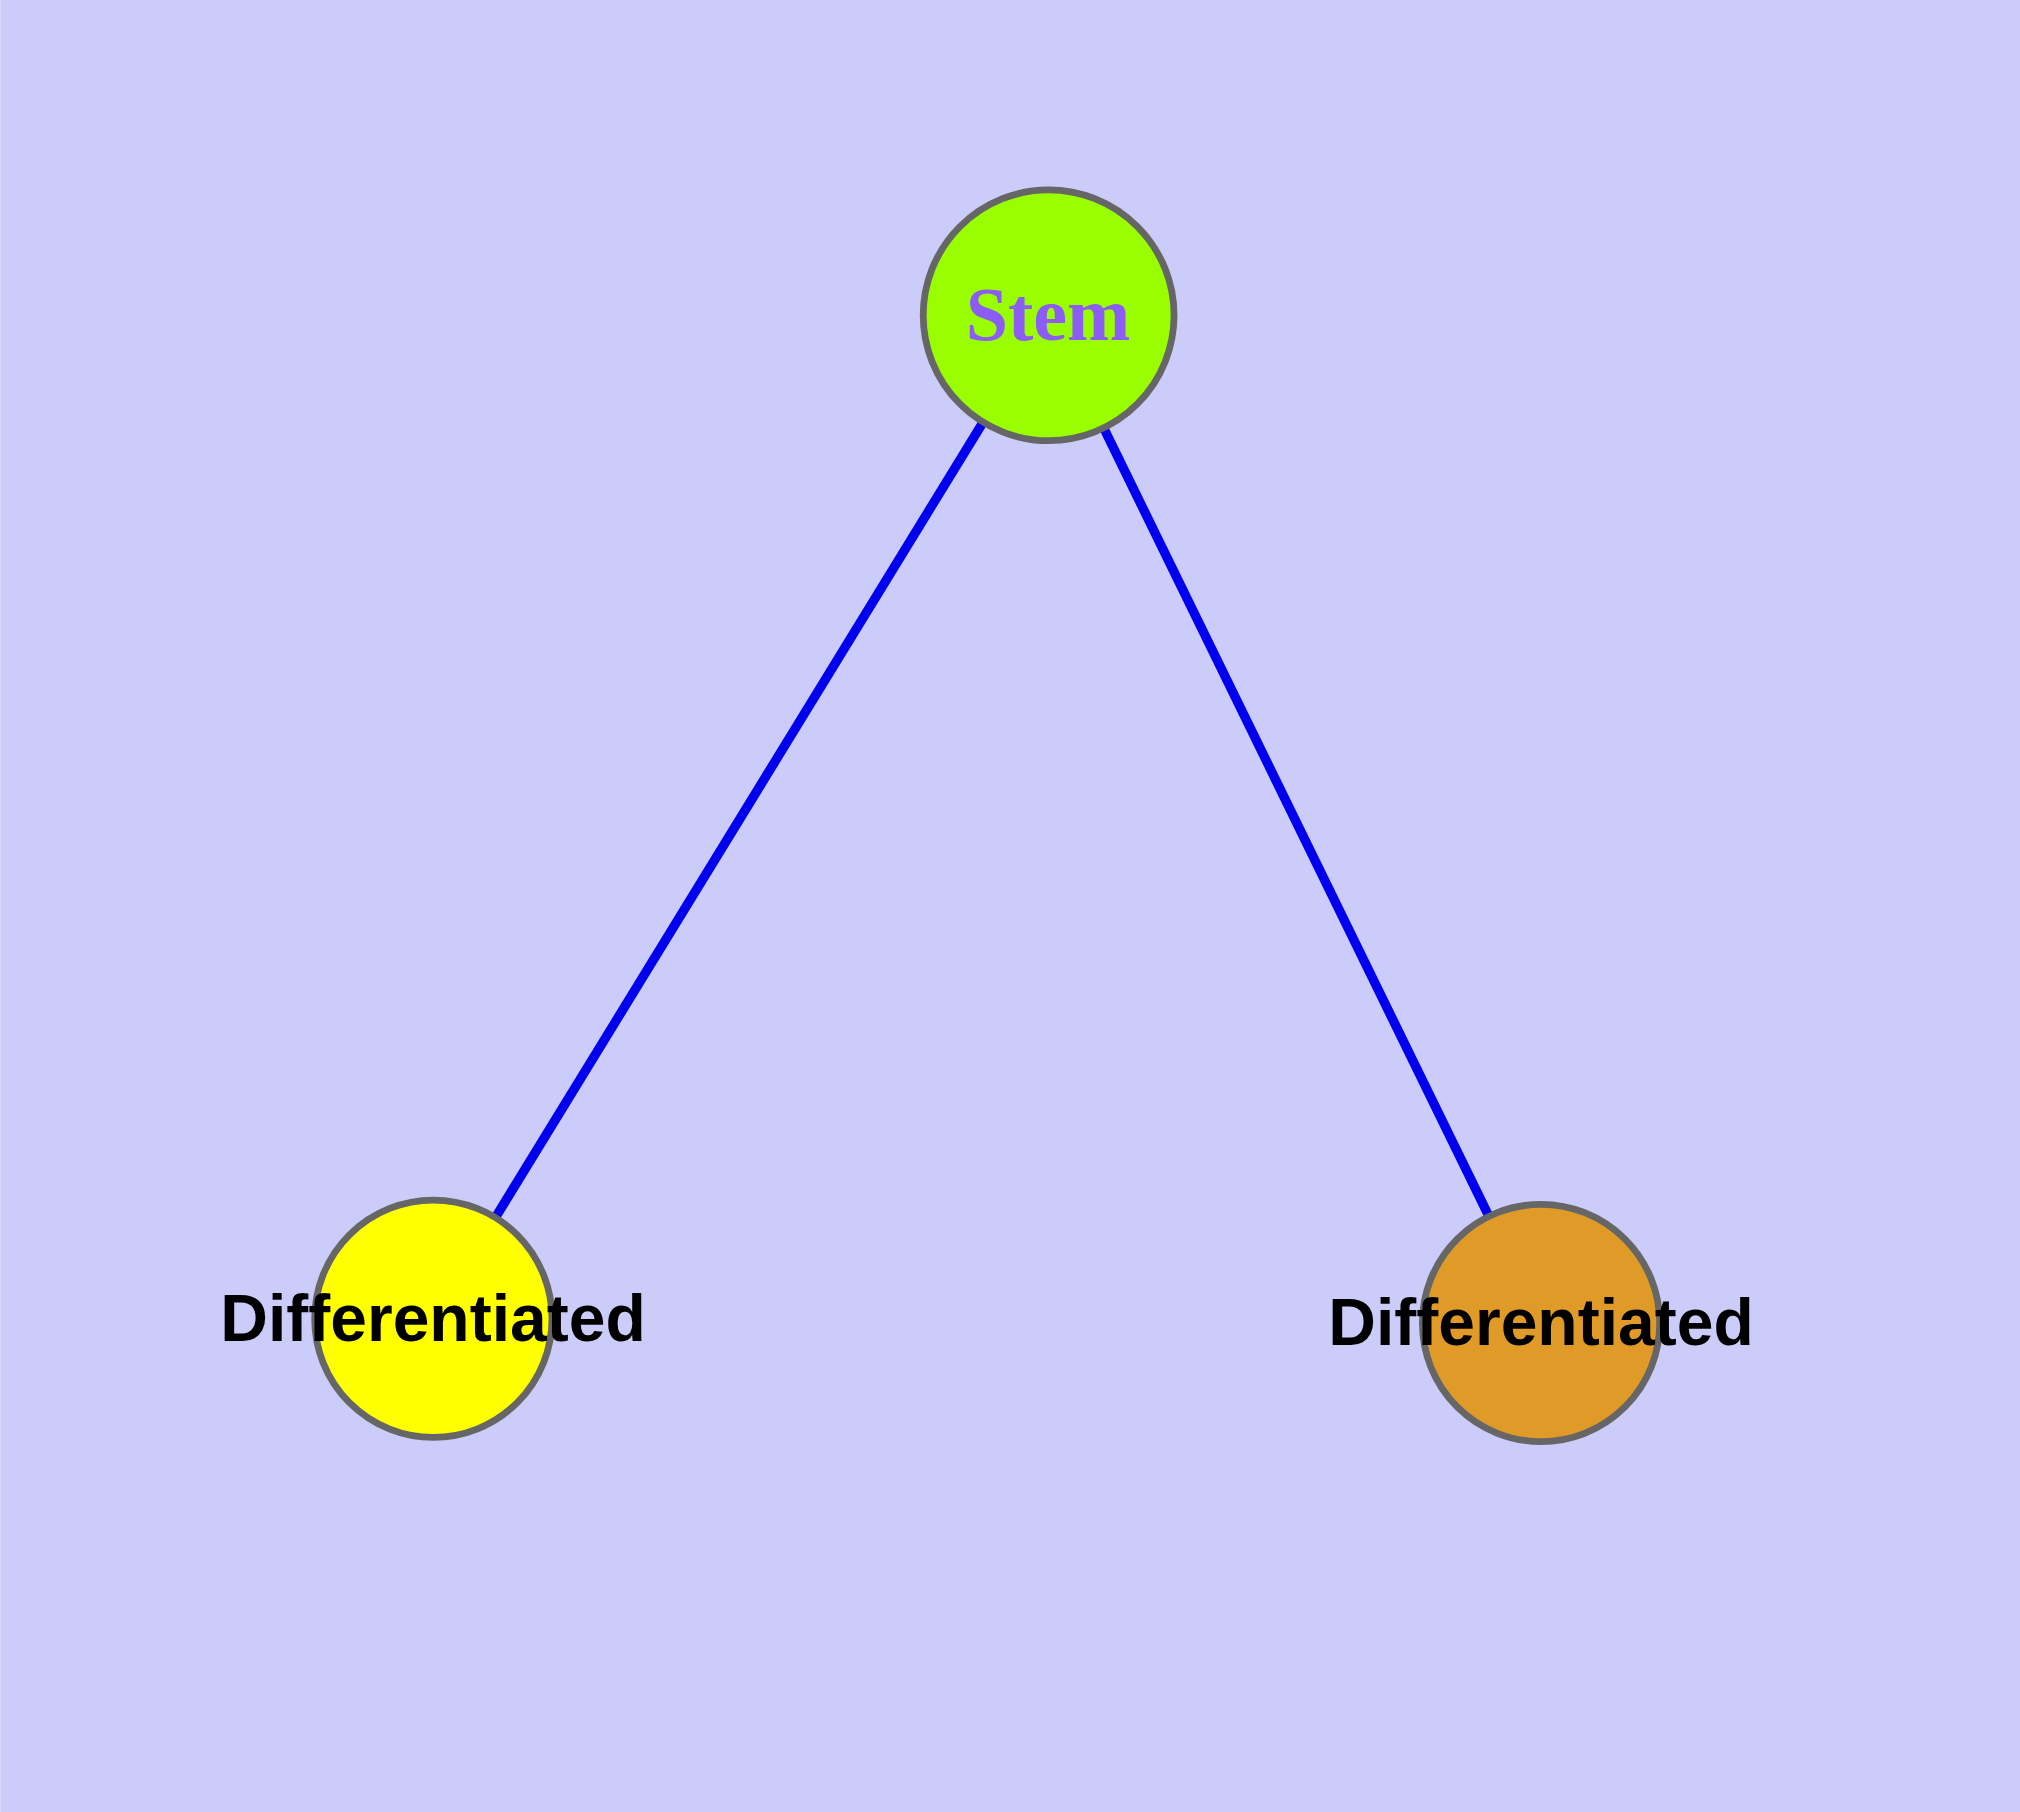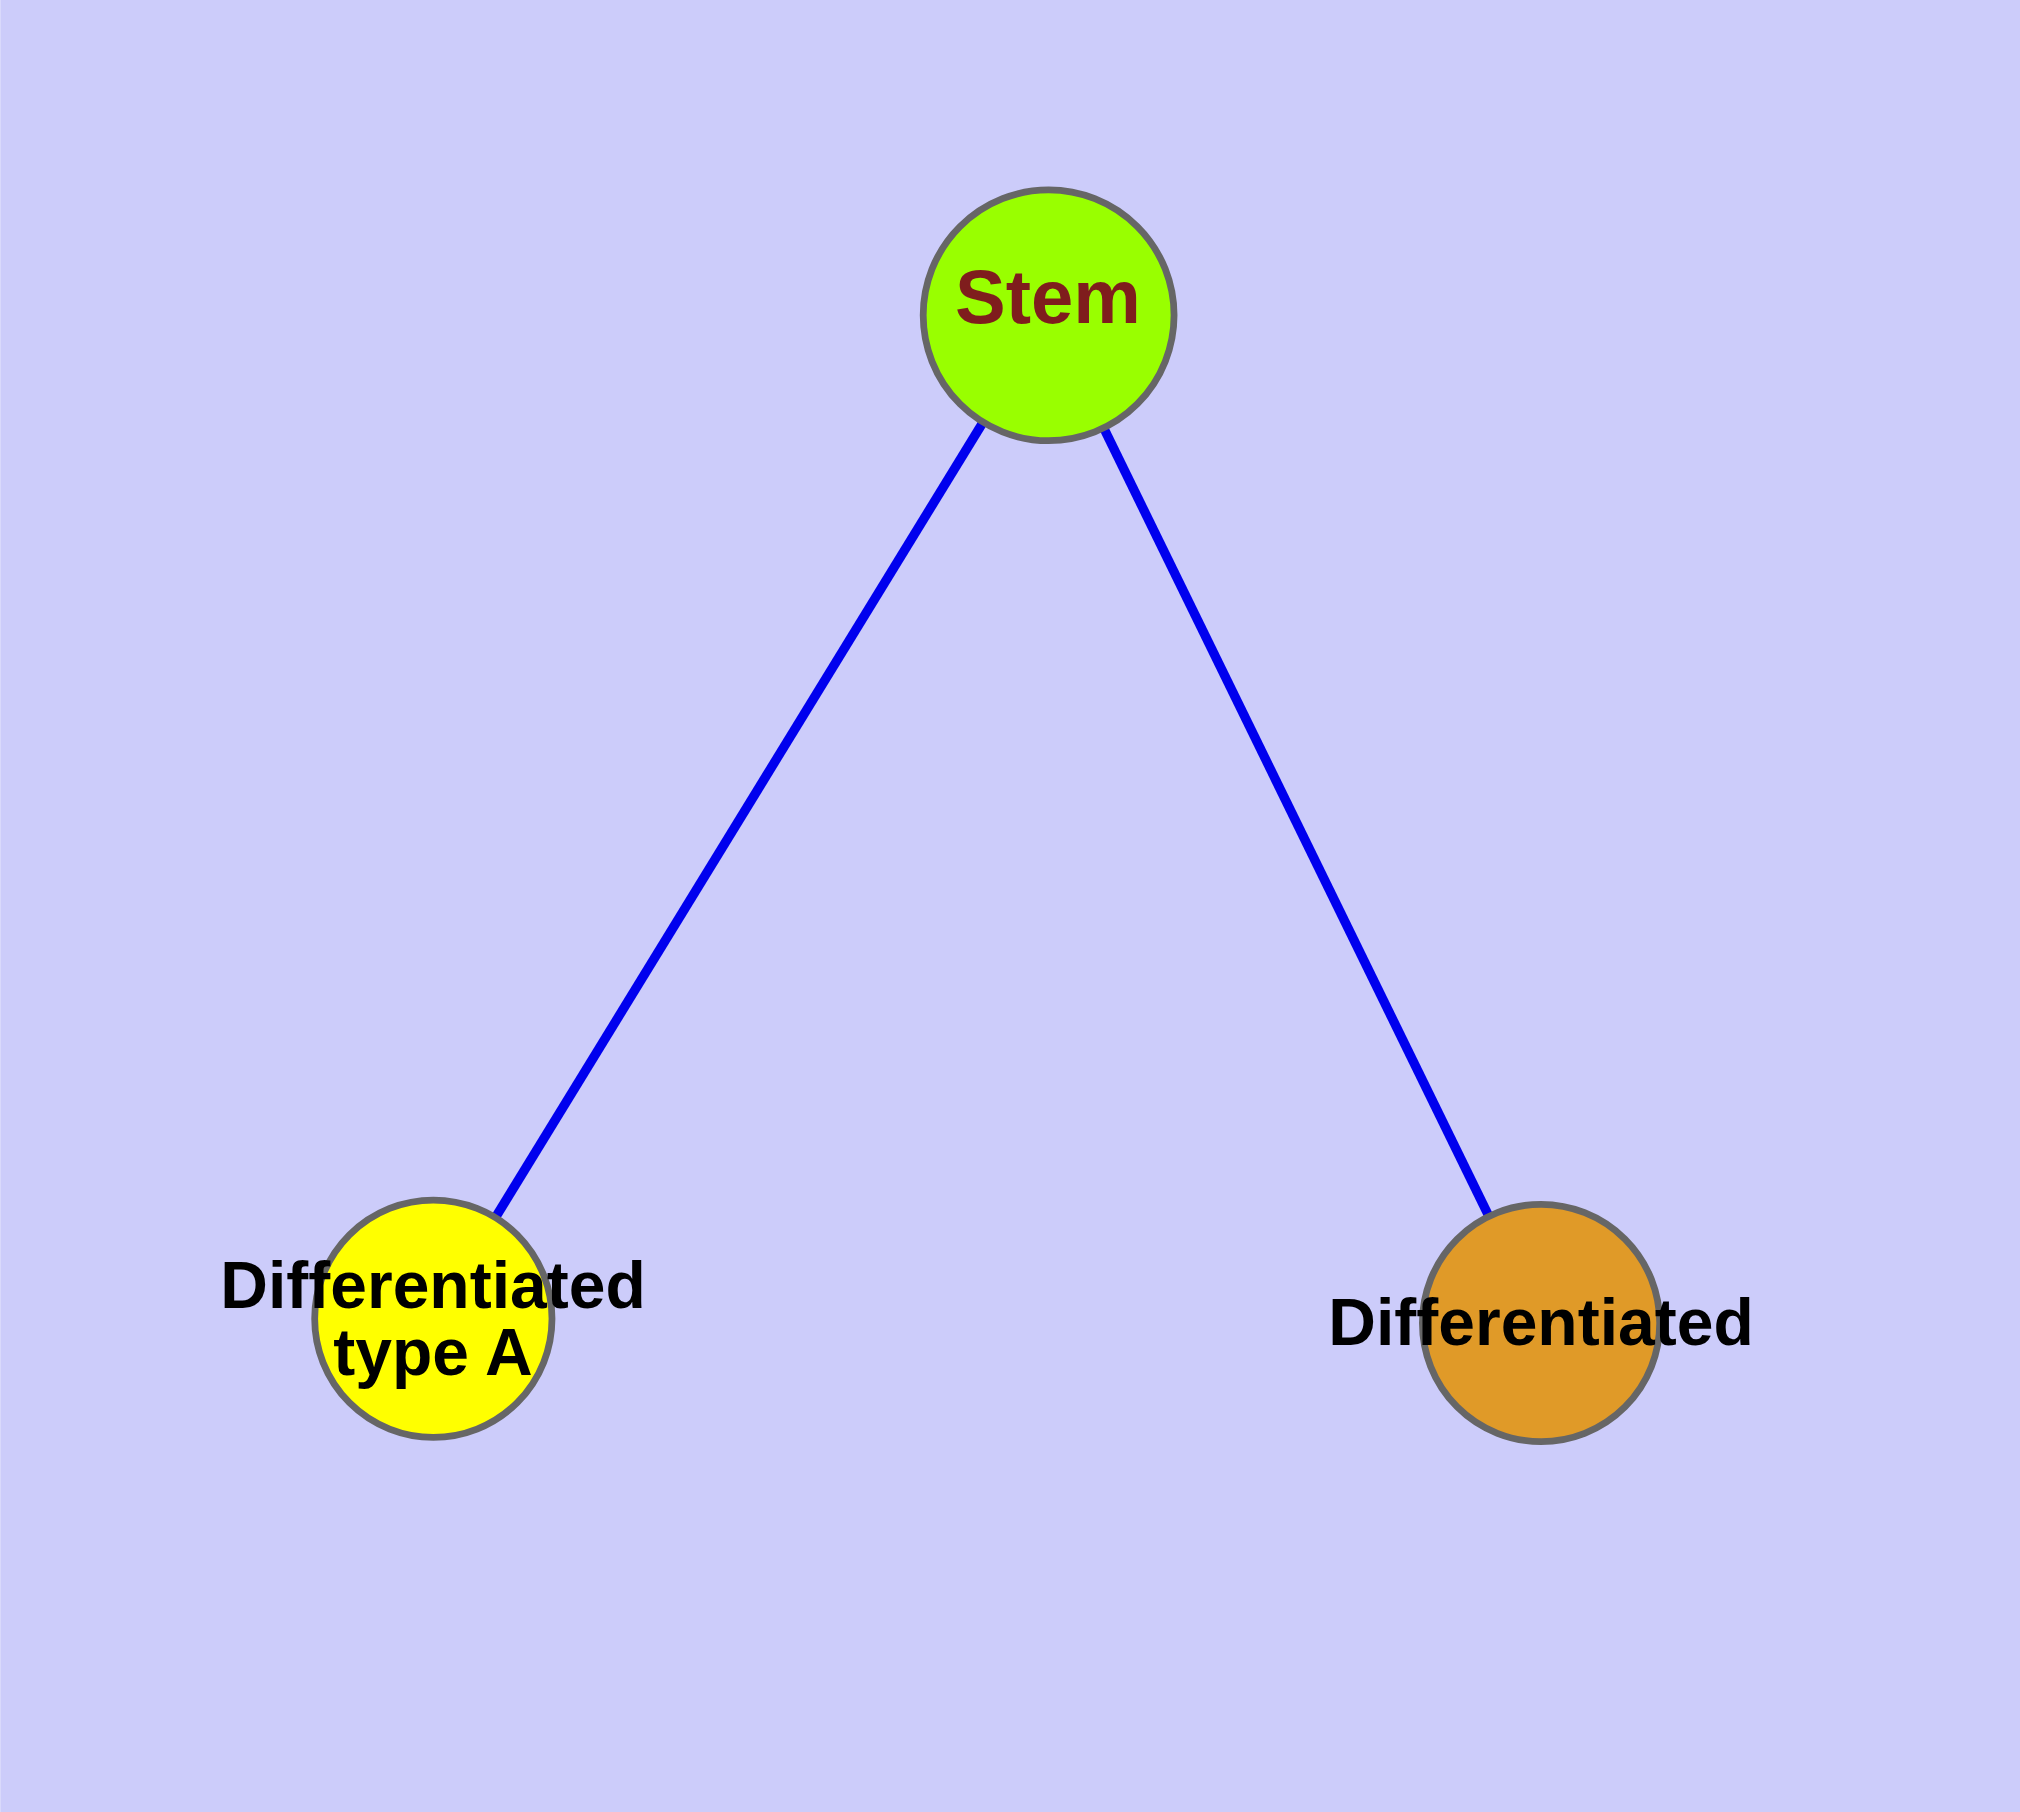--- a/index.html
+++ b/index.html
@@ -51,18 +51,18 @@
         <line x1="1237" y1="372" x2="511" y2="1556" stroke="#0000ee" stroke-width="11" stroke-linecap="butt"></line>
         <line x1="1237" y1="372" x2="1818" y2="1561" stroke="#0000ee" stroke-width="11" stroke-linecap="butt"></line>
       </g>
     <g id="node-layer">
         <circle cx="1237" cy="372" r="148" fill="#99ff00" stroke="#666666" stroke-width="8"></circle>
         <circle cx="511" cy="1556" r="140" fill="#ffff00" stroke="#666666" stroke-width="8"></circle>
         <circle cx="1818" cy="1561" r="140" fill="#e09a28" stroke="#666666" stroke-width="8"></circle>
       </g>
   </svg>
   <div id="label-layer">
-      <div class="node-label large" style="left: 1048px; top: 297px; font-size: 76px; color: #7f1d1d;"><div>Stem</div></div>
-      <div class="node-label small" style="left: 433px; top: 1319px; font-size: 66px; color: rgb(0, 0, 0);"><div>Differentiated</div><div>type A</div></div>
+      <div class="node-label large" style="left: 1048px; top: 315px; font-size: 76px; color: #8b5cf6; font-family: Liberation Serif, serif;"><div>Stem</div></div>
+      <div class="node-label small" style="left: 433px; top: 1319px; font-size: 66px; color: rgb(0, 0, 0);"><div>Differentiated</div></div>
       <div class="node-label small" style="left: 1541px; top: 1323px; font-size: 66px; color: rgb(0, 0, 0);"><div>Differentiated</div></div>
     </div>
 </div>
 
 
 </body></html>

